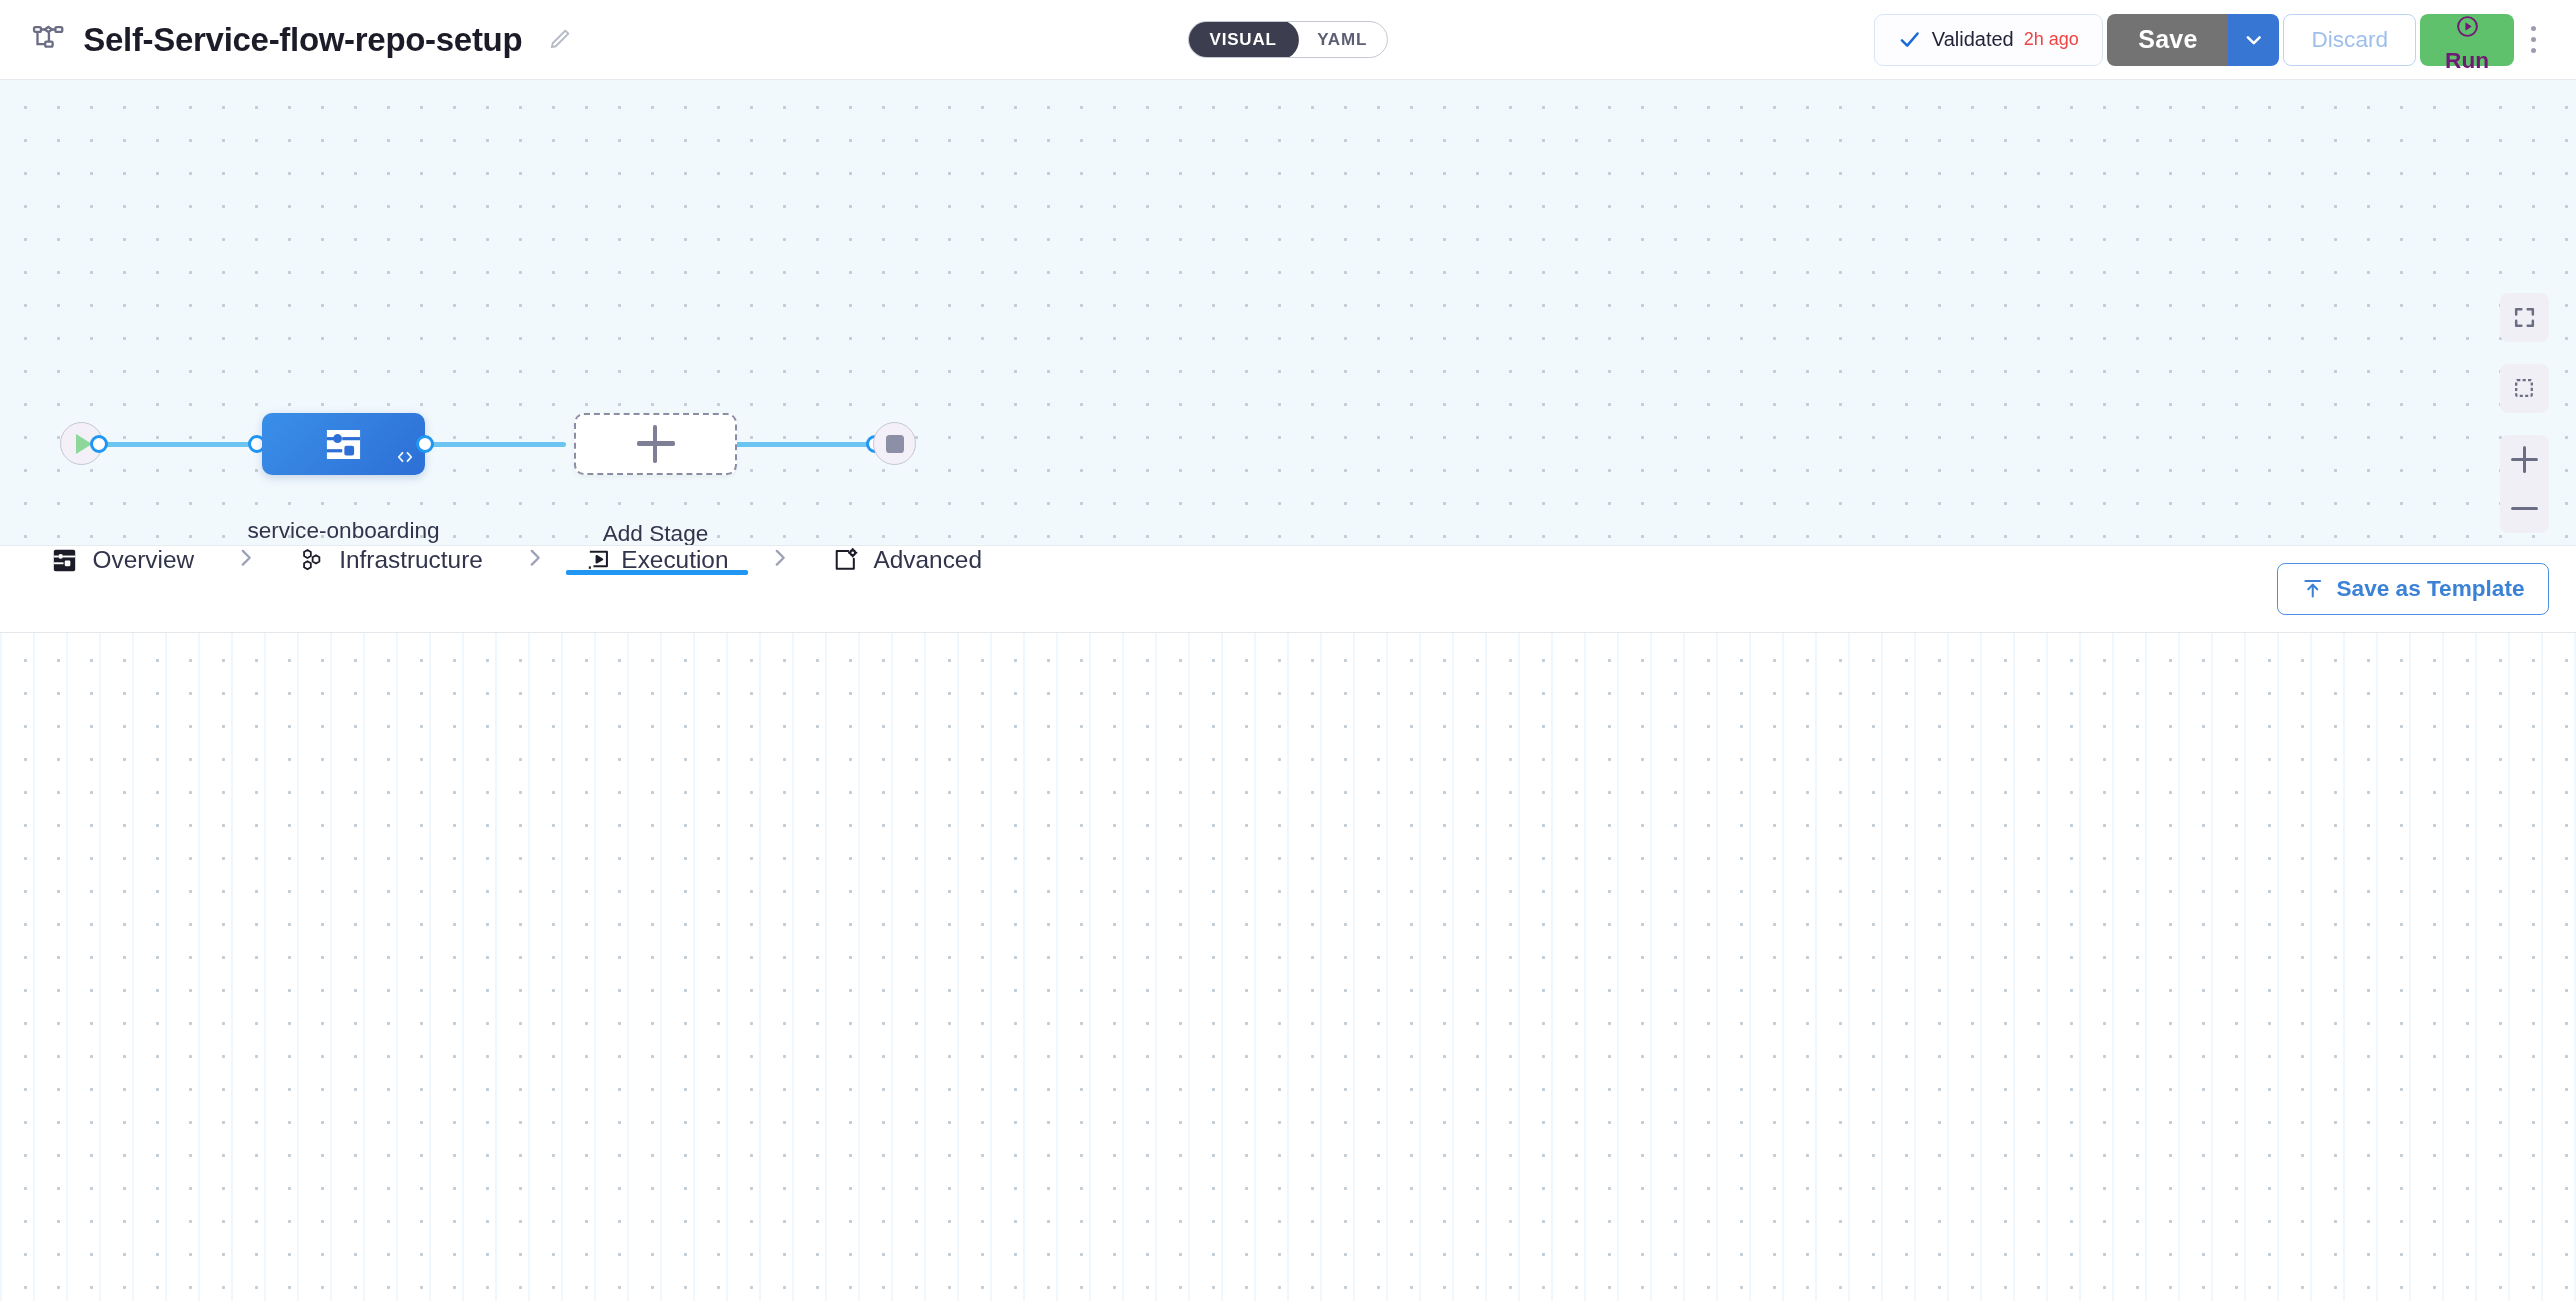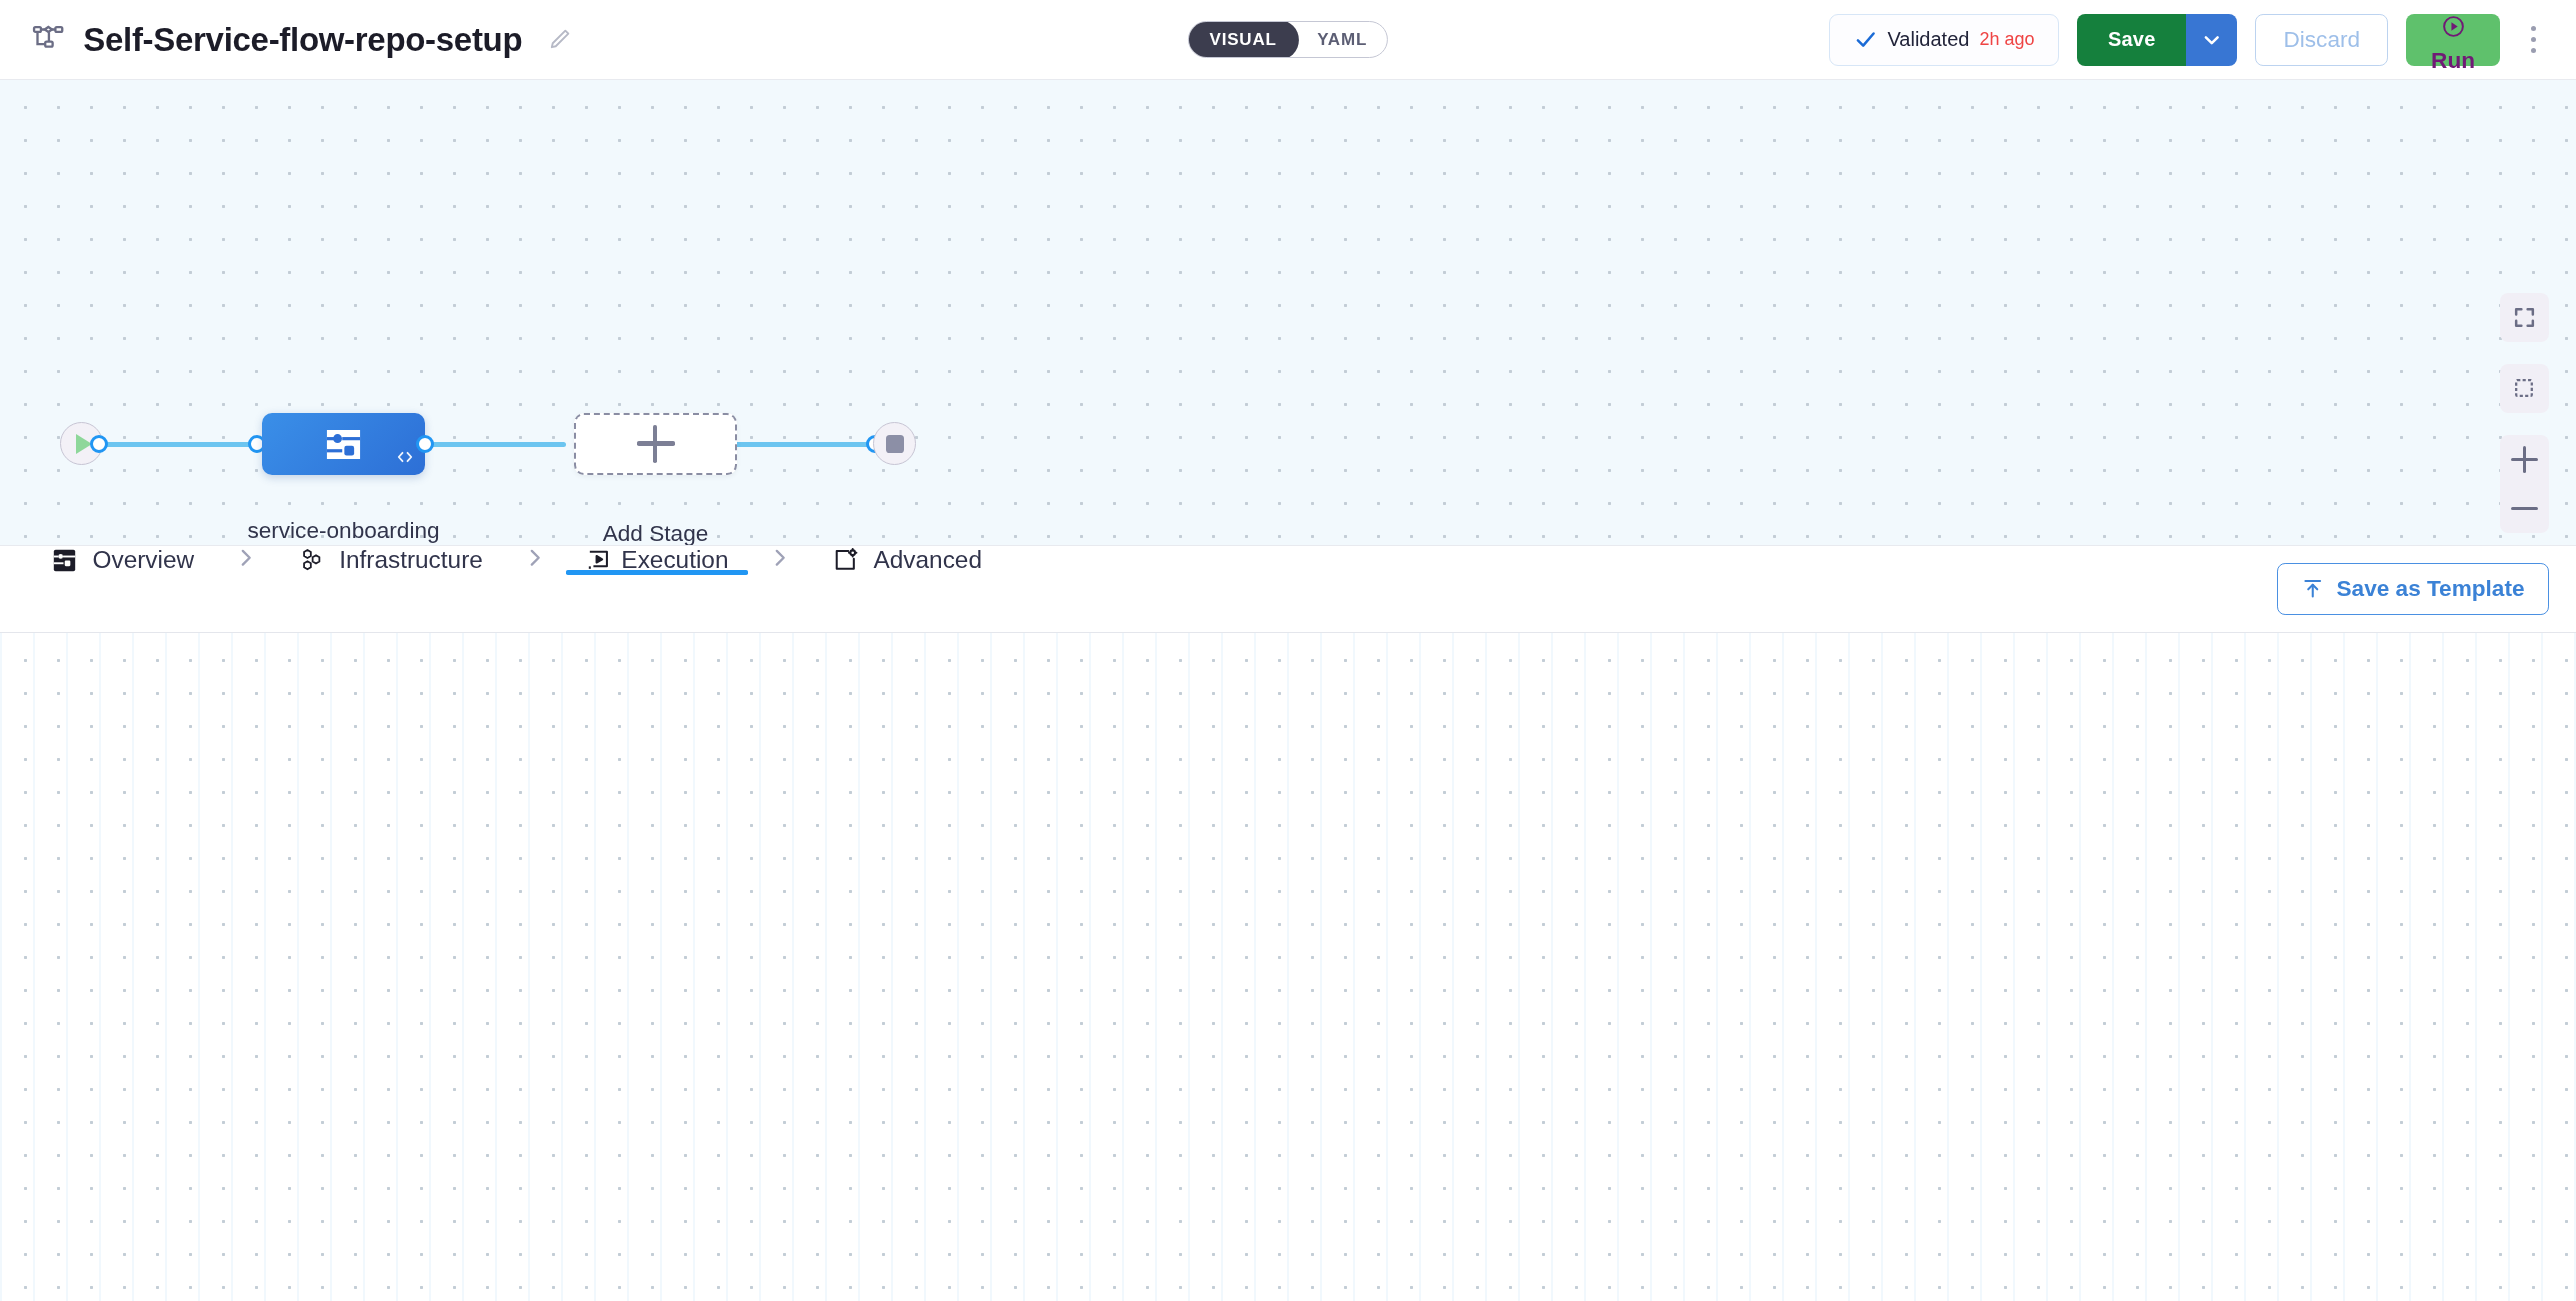--- a/index.html
+++ b/index.html
@@ -33,33 +33,33 @@
     display:flex;align-items:center;border:1.4px solid #c5c7d4;border-radius:25px;
     height:37px;background:#fff;overflow:hidden;
   }
   .seg-btn{
     height:37px;display:flex;align-items:center;justify-content:center;
     font-size:17px;font-weight:700;letter-spacing:0.8px;padding:12px 20px;color:#5c5e74;
     background:transparent;border:none;cursor:pointer;font-family:inherit;
   }
   .seg-btn.active{background:#3c3d4e;color:#fff;border-radius:25px;margin:-1.4px;height:40px;padding:0 22px;}
 
-  .hdr-right{margin-left:auto;display:flex;align-items:center;gap:18px;}
+  .hdr-right{margin-left:auto;display:flex;align-items:center;gap:4px;}
   .validated{
     display:flex;align-items:center;gap:10px;height:52px;padding:0 23.5px;
     border:0.9px solid #d7e6f7;border-radius:9px;background:#fdfdff;
   }
   .check{color:#1b6bd6;display:flex;align-items:center;}
   .validated-label{font-size:20px;color:#22243a;font-weight:400;}
   .validated-time{font-size:18px;color:#ef4444;}
 
   .save-group{display:flex;height:52px;border-radius:8.1px;overflow:hidden;}
   .save-btn{
-    background:#15803d;color:#fff;border:none;font-family:inherit;
-    font-size:20px;font-weight:700;padding:0 31px;cursor:pointer;letter-spacing:0.2px;
+    background:#737373;color:#fff;border:none;font-family:inherit;
+    font-size:25px;font-weight:700;padding:0 31px;cursor:pointer;letter-spacing:0.2px;
   }
   .save-caret{
     background:#3876d3;color:#fff;border:none;width:51px;display:flex;align-items:center;justify-content:center;cursor:pointer;
   }
   .discard-btn{
     height:52px;padding:0 27px;border:0.9px solid #bcd3f0;border-radius:8.1px;background:#fff;
     color:#9ebfe9;font-size:22.6px;font-weight:400;font-family:inherit;cursor:pointer;
   }
   .run-btn{
     height:52px;padding:0 25px;border:none;border-radius:8.1px;background:#5fc16c;

